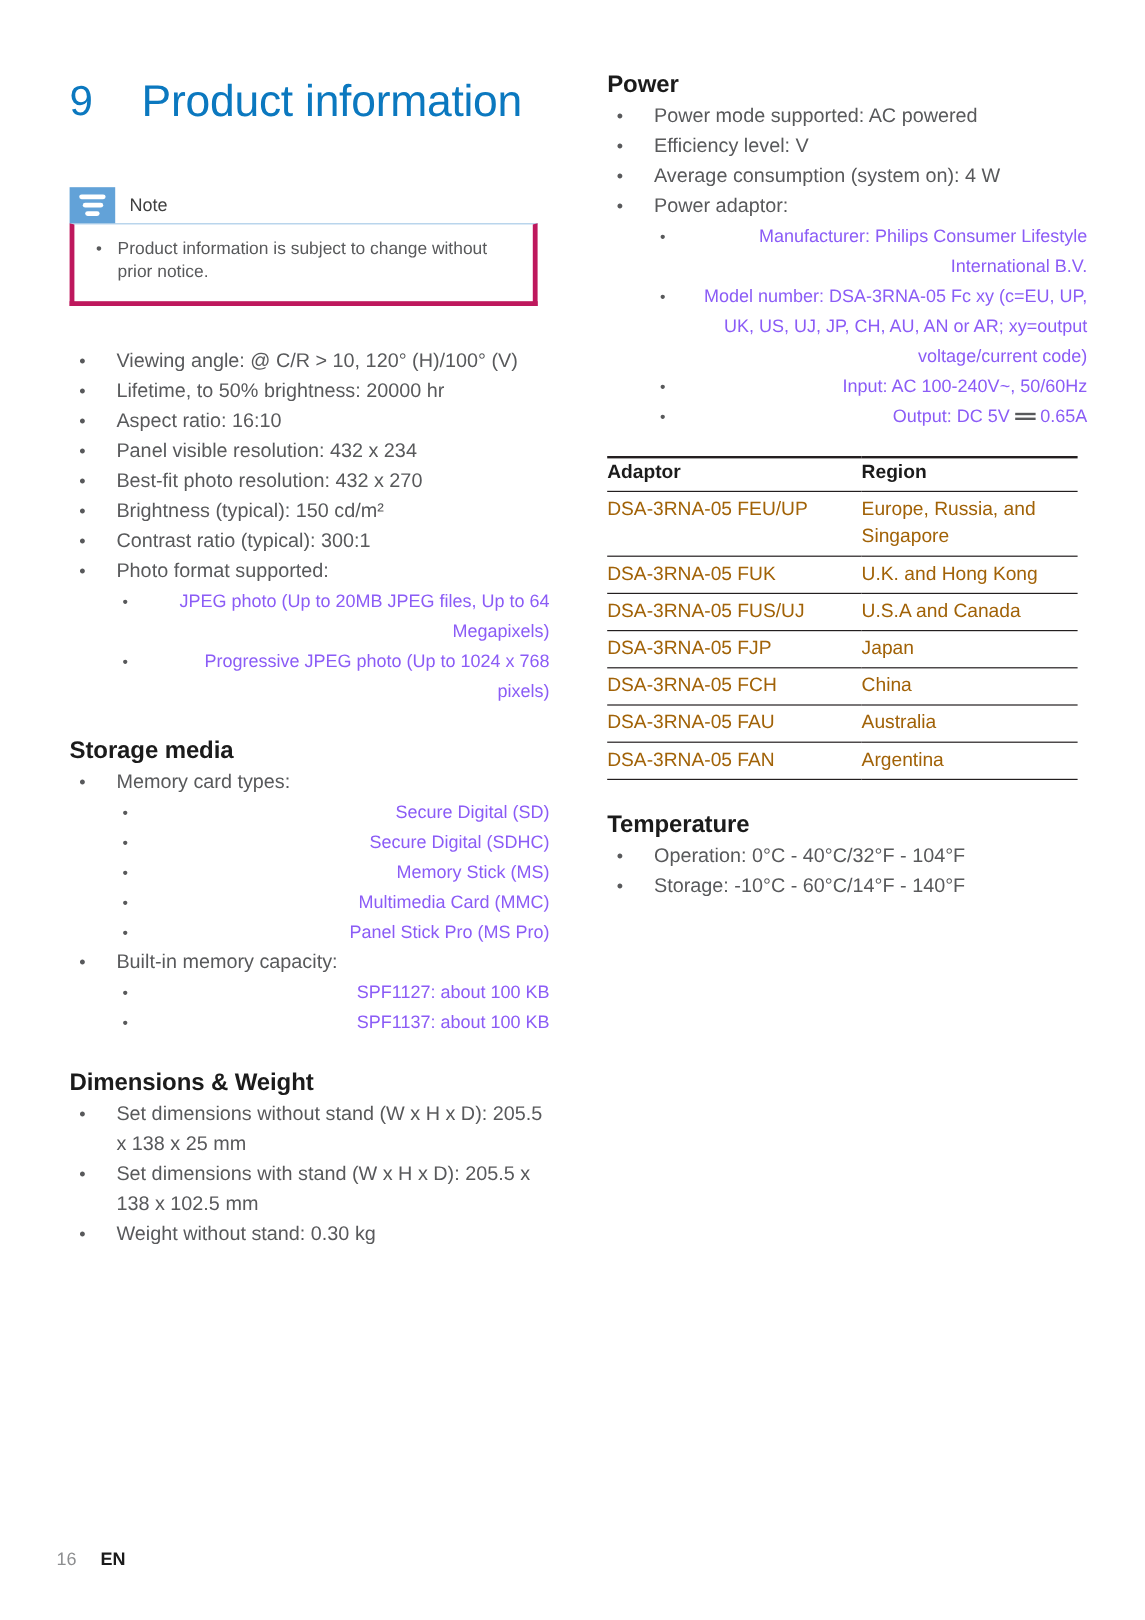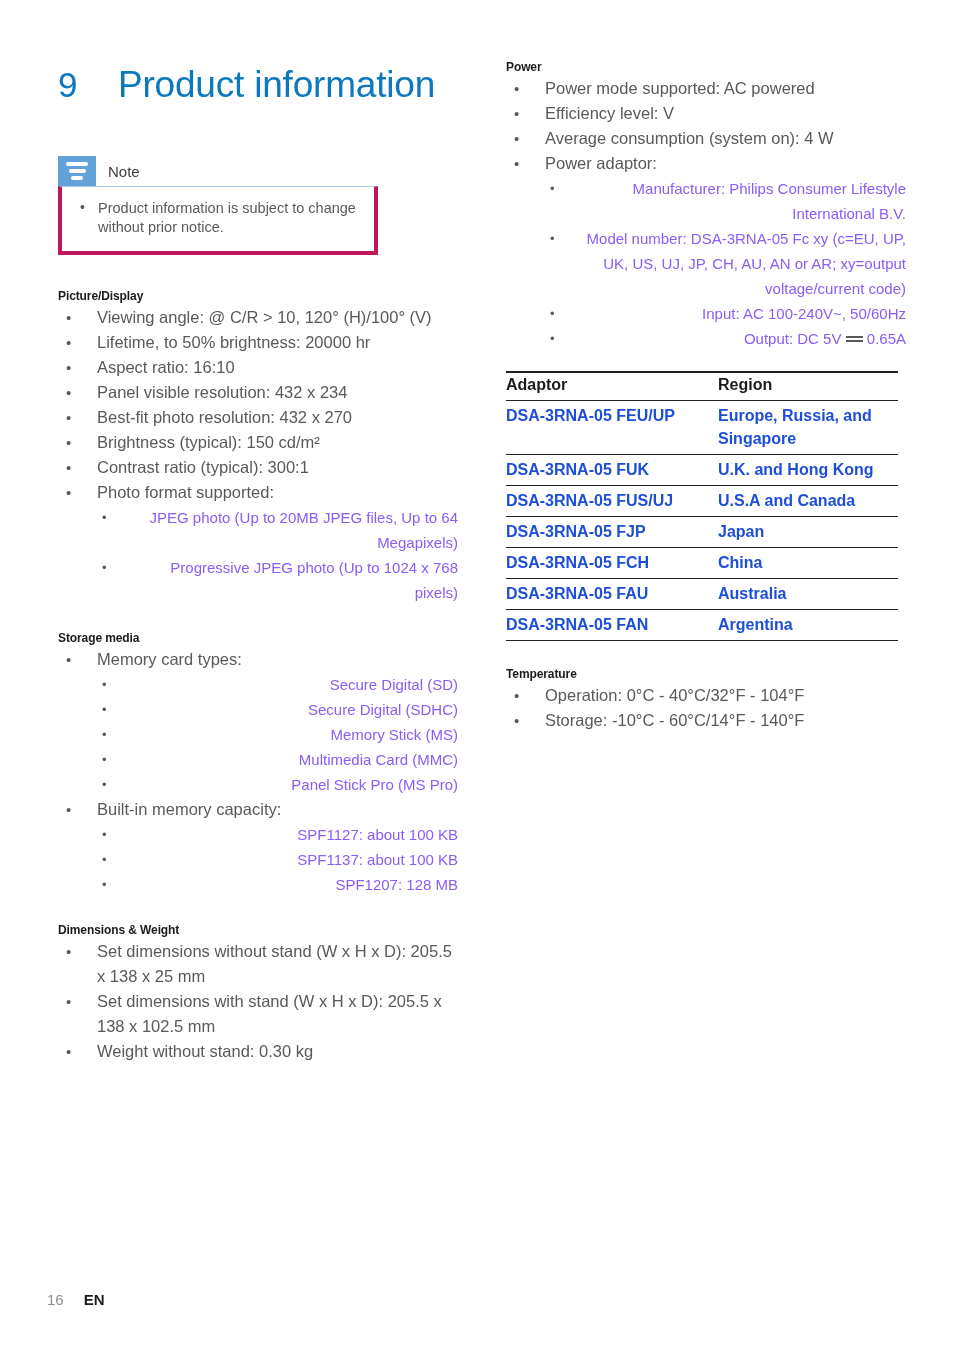--- a/index.html
+++ b/index.html
@@ -86,21 +86,21 @@
     color: #404040;
     font-size: 15px;
     padding-left: 12px;
     font-weight: 400;
   }
   .note-body {
     border: 4px solid #be185d;
     border-top: 1px solid #a9cbe8;
     padding: 12px 14px 14px 14px;
     box-sizing: border-box;
-    width: 320px;
+    width: 390px;
   }
   .note-body ul {
     margin: 0;
     padding: 0;
     list-style: none;
   }
   .note-body li {
     position: relative;
     padding-left: 22px;
     color: #58595b;
@@ -111,21 +111,21 @@
     content: "\2022";
     position: absolute;
     left: 4px;
     top: -1px;
     font-size: 14px;
     color: #58595b;
   }
 
   
   h2.sec {
-    font-size: 12px;
+    font-size: 20px;
     font-weight: bold;
     color: #1b1b1b;
     margin: 0 0 2px 0;
     letter-spacing: -0.1px;
   }
   .sec-block { margin-top: 26px; }
   .sec-block.first { margin-top: 34px; }
 
   
   ul.lvl1, ul.lvl2 {
@@ -181,22 +181,22 @@
     width: 392px;
     margin-top: 20px;
     table-layout: fixed;
   }
   table.spec th, table.spec td {
     text-align: left;
     vertical-align: top;
     font-size: 16px;
     line-height: 23px;
     padding: 3px 0 4px 0;
-    color: #1d4ed8;
-    font-weight: bold;
+    color: #a16207;
+    font-weight: normal;
   }
   table.spec thead th {
     color: #1b1b1b;
     font-weight: bold;
     font-size: 16px;
     border-top: 2px solid #231f20;
     border-bottom: 1px solid #231f20;
     padding-top: 0;
     padding-bottom: 4px;
   }
@@ -269,21 +269,20 @@
         <span class="note-label">Note</span>
       </div>
       <div class="note-body">
         <ul>
           <li>Product information is subject to change without prior notice.</li>
         </ul>
       </div>
     </div>
 
     <div class="sec-block first">
-      <h2 class="sec">Picture/Display</h2>
       <ul class="lvl1">
         <li>
             <span class="bl txt">Viewing angle: @ C/R &gt; 10, 120° (H)/100° (V)</span>
           </li>
         <li>
             <span class="bl txt">Lifetime, to 50% brightness: 20000 hr</span>
           </li>
         <li>
             <span class="bl txt">Aspect ratio: 16:10</span>
           </li>
@@ -337,23 +336,20 @@
           </ul>
         </li>
         <li>
           <span class="bl txt">Built-in memory capacity:</span>
           <ul class="lvl2">
             <li>
                 <span class="bl txt">SPF1127: about 100 KB</span>
               </li>
             <li>
                 <span class="bl txt">SPF1137: about 100 KB</span>
-              </li>
-            <li>
-                <span class="bl txt">SPF1207: 128 MB</span>
               </li>
           </ul>
         </li>
       </ul>
     </div>
 
     <div class="sec-block">
       <h2 class="sec">Dimensions &amp; Weight</h2>
       <ul class="lvl1">
         <li>

